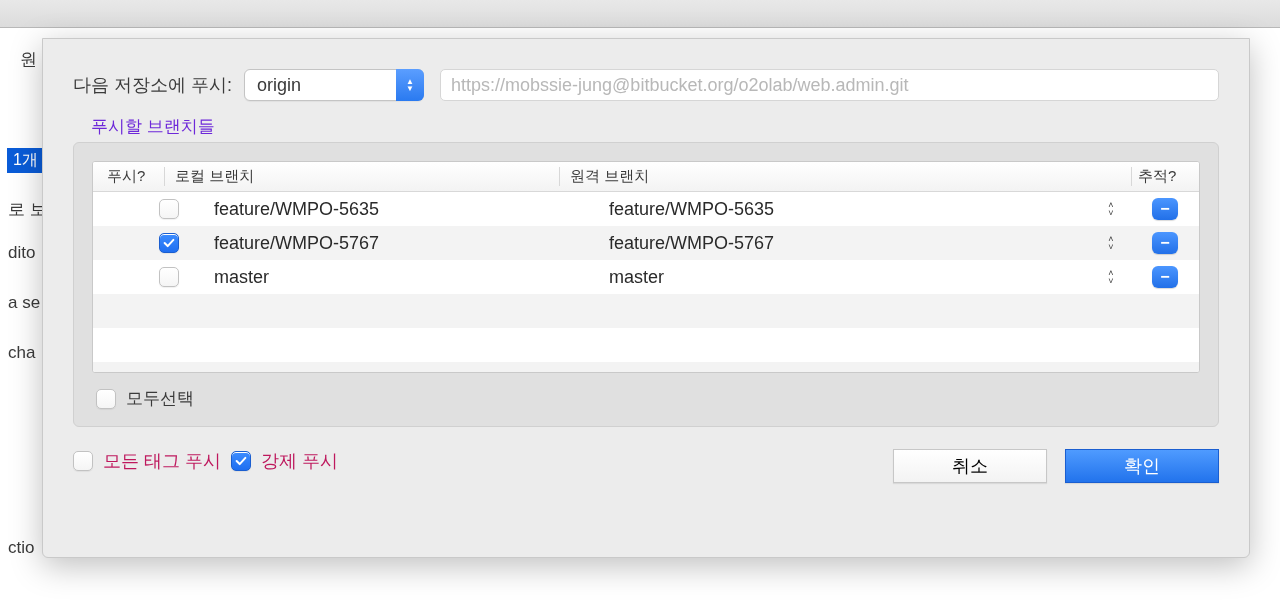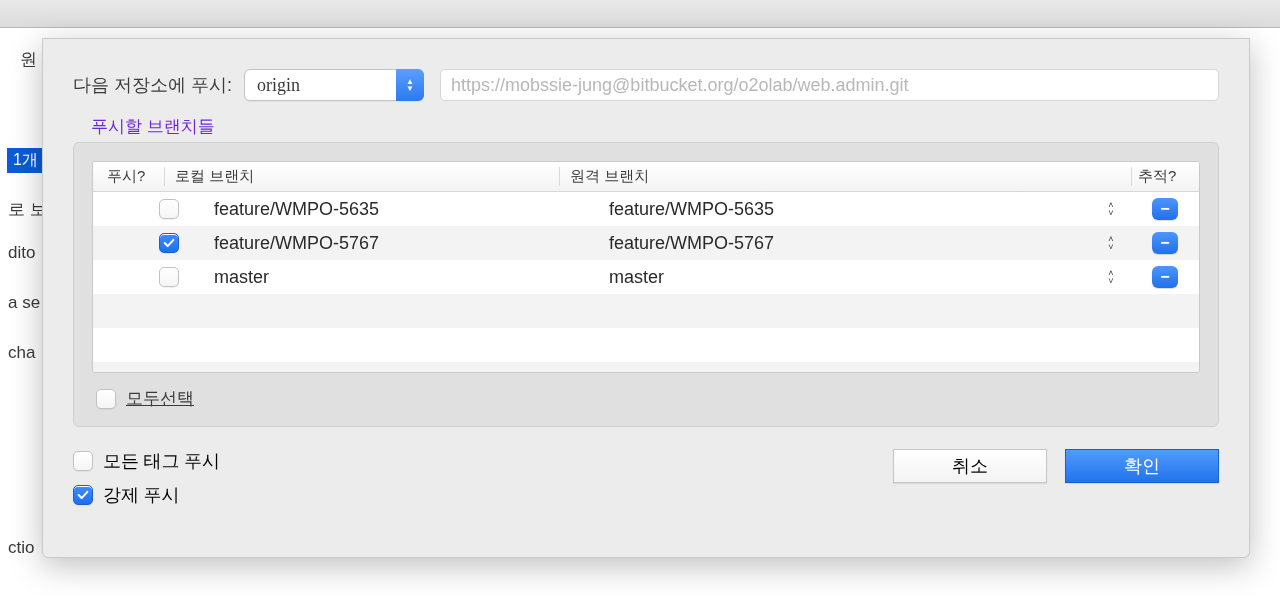--- a/index.html
+++ b/index.html
@@ -54,21 +54,20 @@
       display: flex;
       align-items: center;
       gap: 10px;
       font-size: 18px;
       color: #3a3a3a;
     }
     .push-label { margin-right: 2px; }
     .select-wrap {
       position: relative;
       width: 180px;
-      font-family: Liberation Serif, serif;
     }
     .select-box {
       width: 100%;
       height: 32px;
       background: #fff;
       border: 1px solid #c4c4c4;
       border-radius: 6px;
       padding: 0 34px 0 12px;
       font-size: 18px;
       line-height: 30px;
@@ -165,29 +164,28 @@
       width: 26px; height: 22px; border-radius: 6px;
       background: linear-gradient(#4b96ff, #2270e8);
       display: flex; align-items: center; justify-content: center;
       box-shadow: 0 1px 1px rgba(0,0,0,0.15);
     }
     .minus-pill span { color: #fff; font-size: 16px; font-weight: 700; line-height: 0; }
     .select-all-row {
       display: flex; align-items: center; gap: 10px;
       margin-top: 14px; font-size: 17px; color: #3a3a3a;
       padding-left: 4px;
-      text-decoration: underline;
     }
     .bottom-row {
       display: flex; align-items: flex-start; justify-content: space-between;
       margin-top: 22px;
     }
     .left-checks {
-      display: flex; flex-direction: column; gap: 10px;
-      font-size: 18px; color: #000000; font-family: Liberation Serif, serif;
+      display: flex; flex-direction: row; gap: 10px;
+      font-size: 18px; color: #be185d;
     }
     .check-line { display: flex; align-items: center; gap: 10px; }
     .btn-row { display: flex; gap: 18px; }
     .btn {
       width: 154px; height: 34px; border-radius: 0;
       font-size: 18px; display: flex; align-items: center; justify-content: center;
       border: 1px solid #c7c7c7;
       background: linear-gradient(#ffffff, #f3f3f3);
       box-shadow: 0 1px 1px rgba(0,0,0,0.08);
       cursor: pointer;

